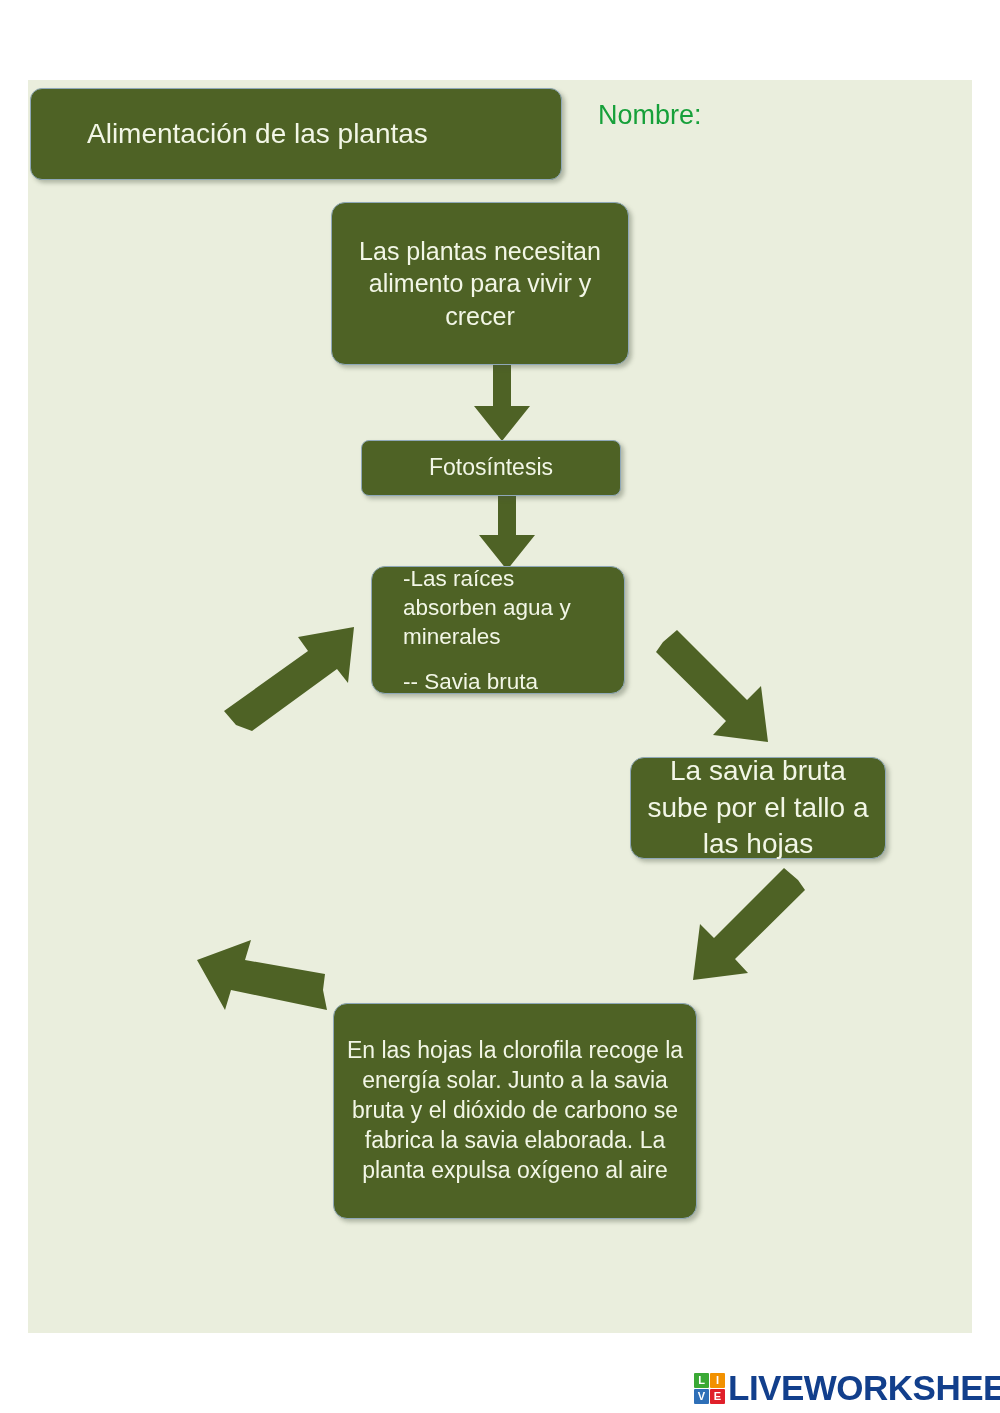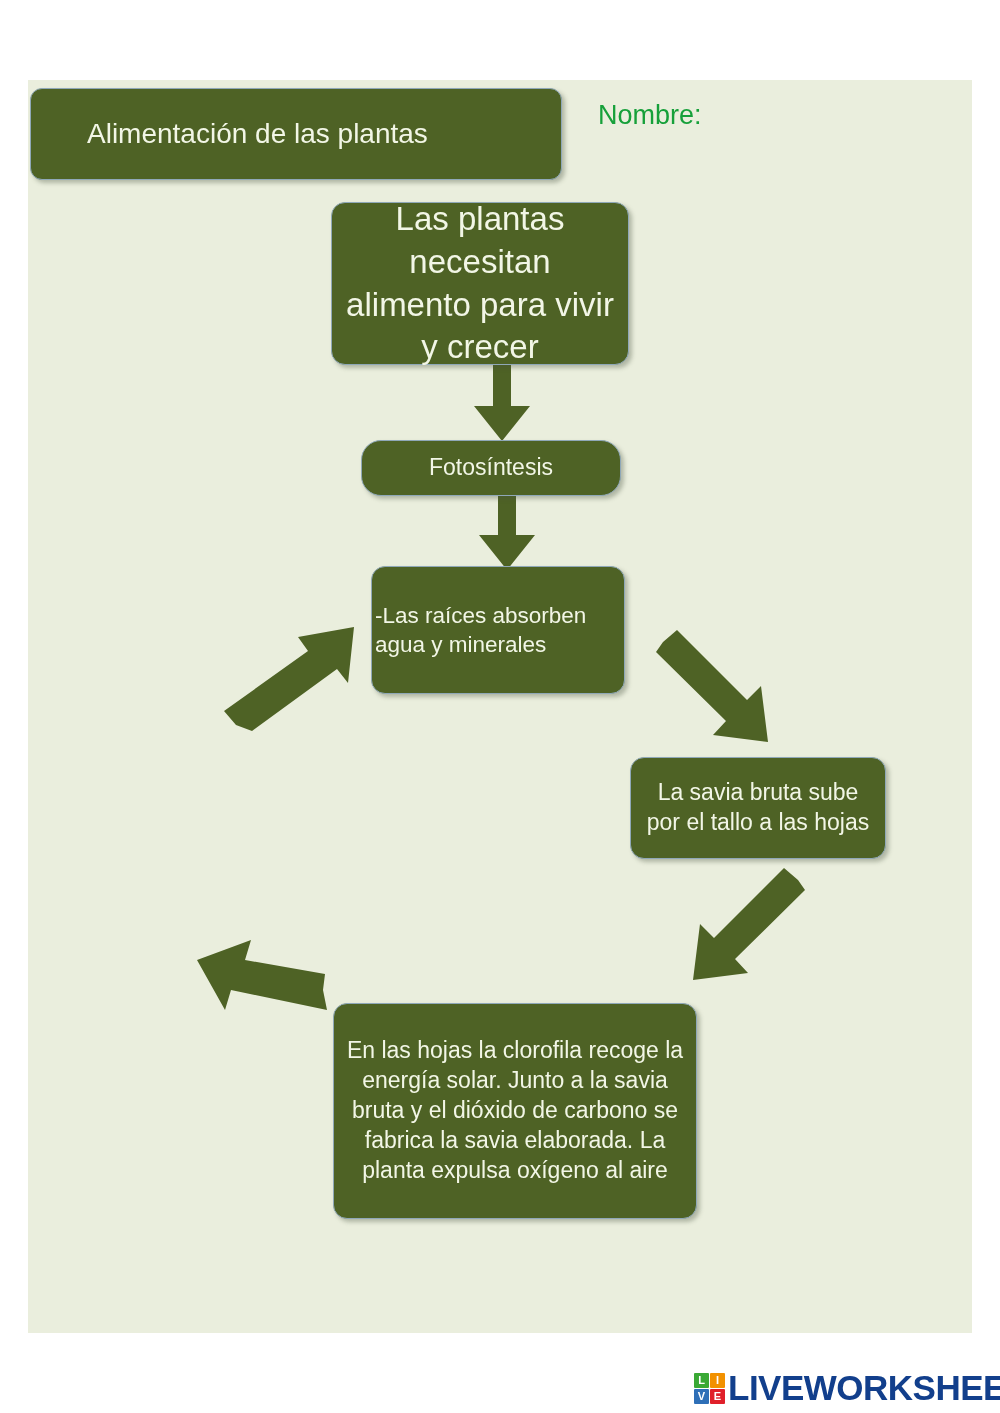--- a/index.html
+++ b/index.html
@@ -45,41 +45,41 @@
     width: 532px; height: 92px;
     font-size: 28px;
     justify-content: flex-start;
     text-align: left;
     padding-left: 56px;
     border-radius: 12px;
   }
   #box-need {
     left: 331px; top: 202px;
     width: 298px; height: 163px;
-    font-size: 33px;
+    font-size: 25px;
   }
   #box-photo {
     left: 361px; top: 440px;
     width: 260px; height: 56px;
     font-size: 23px;
-    border-radius: 20px;
+    border-radius: 8px;
   }
   #box-roots {
     left: 371px; top: 566px;
     width: 254px; height: 128px;
     font-size: 22.5px;
     text-align: left;
     justify-content: flex-end;
-    padding: 10px 3px;
+    padding: 10px 31px;
   }
   #box-roots p + p { margin-top: 16px; }
   #box-sap-up {
     left: 630px; top: 757px;
     width: 256px; height: 102px;
-    font-size: 23px;
+    font-size: 28px;
     text-align: center;
   }
   #box-leaves {
     left: 333px; top: 1003px;
     width: 364px; height: 216px;
     font-size: 23px;
   }
   #box-stems {
     left: 81px; top: 753px;
     width: 326px; height: 156px;
@@ -153,20 +153,21 @@
     <span>Las plantas necesitan alimento para vivir y crecer</span>
   </div>
 
   <div class="box" id="box-photo">
     <span>Fotosíntesis</span>
   </div>
 
   <div class="box leftalign" id="box-roots">
     <div style="width:100%">
       <p>-Las raíces absorben agua y minerales</p>
+      <p>-- Savia bruta</p>
     </div>
   </div>
 
   <div class="box" id="box-sap-up">
     <span>La savia bruta sube por el tallo a las hojas</span>
   </div>
 
   <div class="box" id="box-leaves">
     <span>En las hojas la clorofila recoge la energía solar. Junto a la savia bruta y el dióxido de carbono se fabrica la savia elaborada. La planta expulsa oxígeno al aire</span>
   </div>

